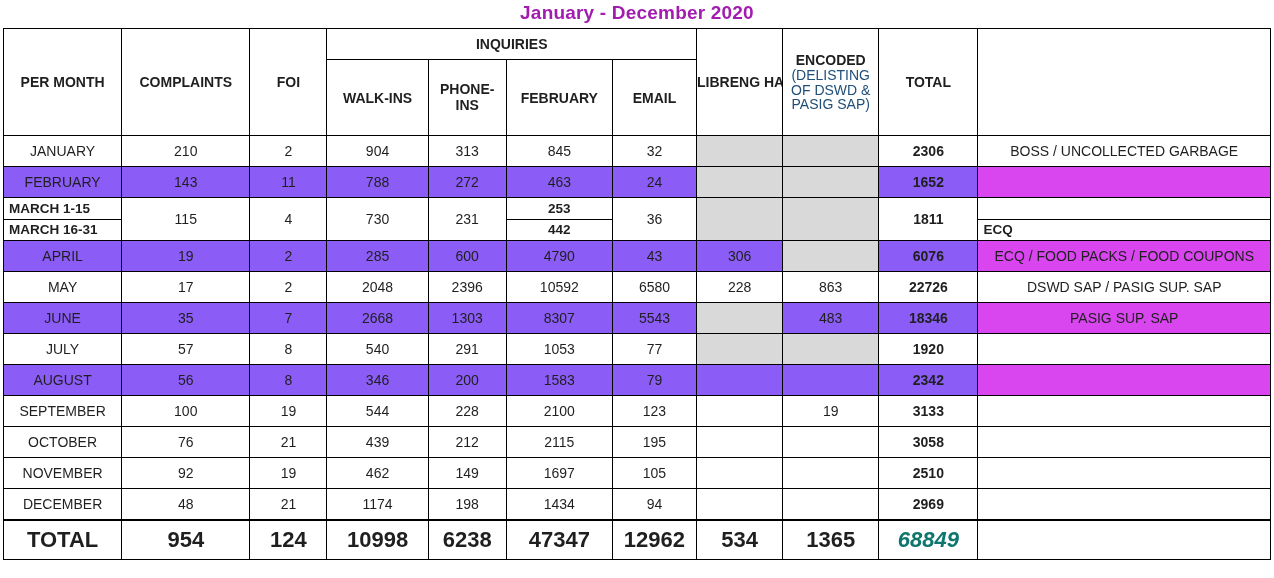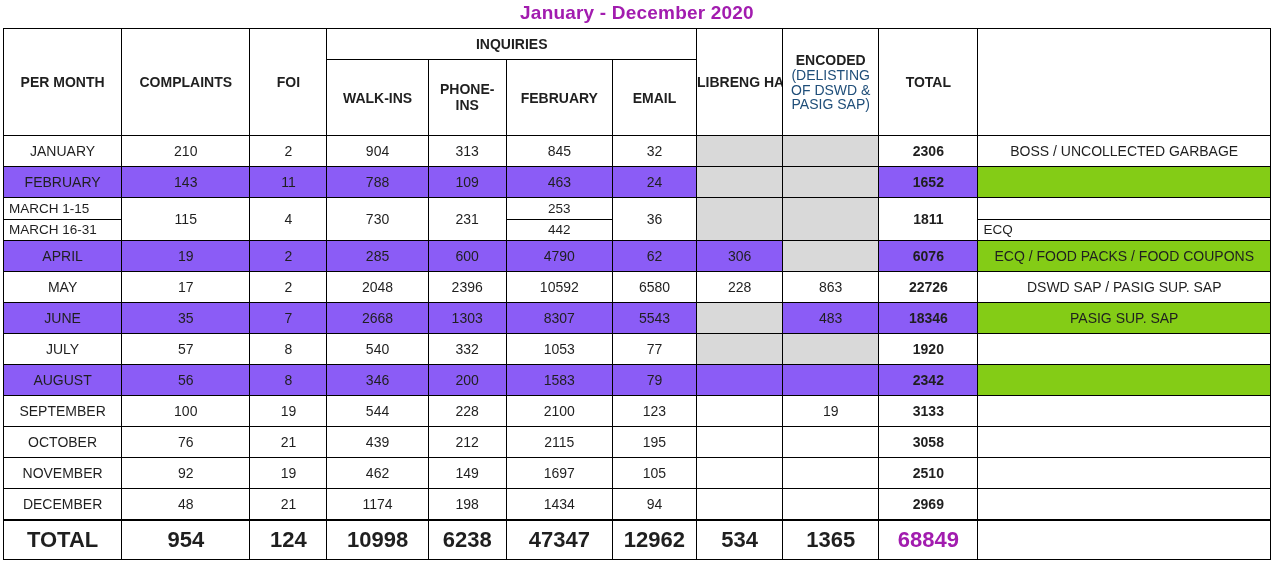--- a/index.html
+++ b/index.html
@@ -99,45 +99,47 @@
     text-align: left;
     padding-left: 5px;
     font-size: 13.5px;
     color: #1f1f1f;
     white-space: nowrap;
   }
   .row-alt td {
     background: #8b5cf6;
   }
   .row-alt td.remarks-cell {
-    background: #84cc16;
+    background: #d946ef;
   }
   .gray {
     background: #d9d9d9 !important;
   }
   .tot-col {
     font-weight: bold;
     font-size: 16px;
   }
   tr.totalrow td {
     font-weight: bold;
     font-size: 22px;
     height: 40px;
     border-top: 2px solid #000;
   }
   tr.totalrow td.grand {
-    color: #a21caf;
+    color: #0f766e;
+    font-style: italic;
   }
   .split-wrap {
     padding: 0;
   }
   .split-wrap table {
     width: 100%;
     border-collapse: collapse;
     table-layout: fixed;
+    font-weight: bold;
   }
   .split-wrap table td {
     border: 0;
     border-bottom: 1px solid #000;
     height: 21px;
     font-size: 13.5px;
   }
   .split-wrap table tr:last-child td {
     border-bottom: 0;
   }
@@ -204,21 +206,21 @@
         <td class="gray"></td>
         <td class="tot-col">2306</td>
         <td class="remarks remarks-cell">BOSS / UNCOLLECTED GARBAGE</td>
       </tr>
 
       <tr class="row-alt">
         <td class="month month-blue">FEBRUARY</td>
         <td>143</td>
         <td>11</td>
         <td>788</td>
-        <td>109</td>
+        <td>272</td>
         <td>463</td>
         <td>24</td>
         <td class="gray"></td>
         <td class="gray"></td>
         <td class="tot-col">1652</td>
         <td class="remarks remarks-cell"></td>
       </tr>
 
       <tr>
         <td class="split-wrap split-left">
@@ -267,21 +269,21 @@
         </td>
       </tr>
 
       <tr class="row-alt">
         <td class="month month-blue">APRIL</td>
         <td>19</td>
         <td>2</td>
         <td>285</td>
         <td>600</td>
         <td>4790</td>
-        <td>62</td>
+        <td>43</td>
         <td>306</td>
         <td class="gray"></td>
         <td class="tot-col">6076</td>
         <td class="remarks remarks-cell">ECQ / FOOD PACKS / FOOD COUPONS</td>
       </tr>
 
       <tr>
         <td class="month">MAY</td>
         <td>17</td>
         <td>2</td>
@@ -307,21 +309,21 @@
         <td>483</td>
         <td class="tot-col">18346</td>
         <td class="remarks remarks-cell">PASIG SUP. SAP</td>
       </tr>
 
       <tr>
         <td class="month">JULY</td>
         <td>57</td>
         <td>8</td>
         <td>540</td>
-        <td>332</td>
+        <td>291</td>
         <td>1053</td>
         <td>77</td>
         <td class="gray"></td>
         <td class="gray"></td>
         <td class="tot-col">1920</td>
         <td class="remarks remarks-cell"></td>
       </tr>
 
       <tr class="row-alt">
         <td class="month month-blue">AUGUST</td>

